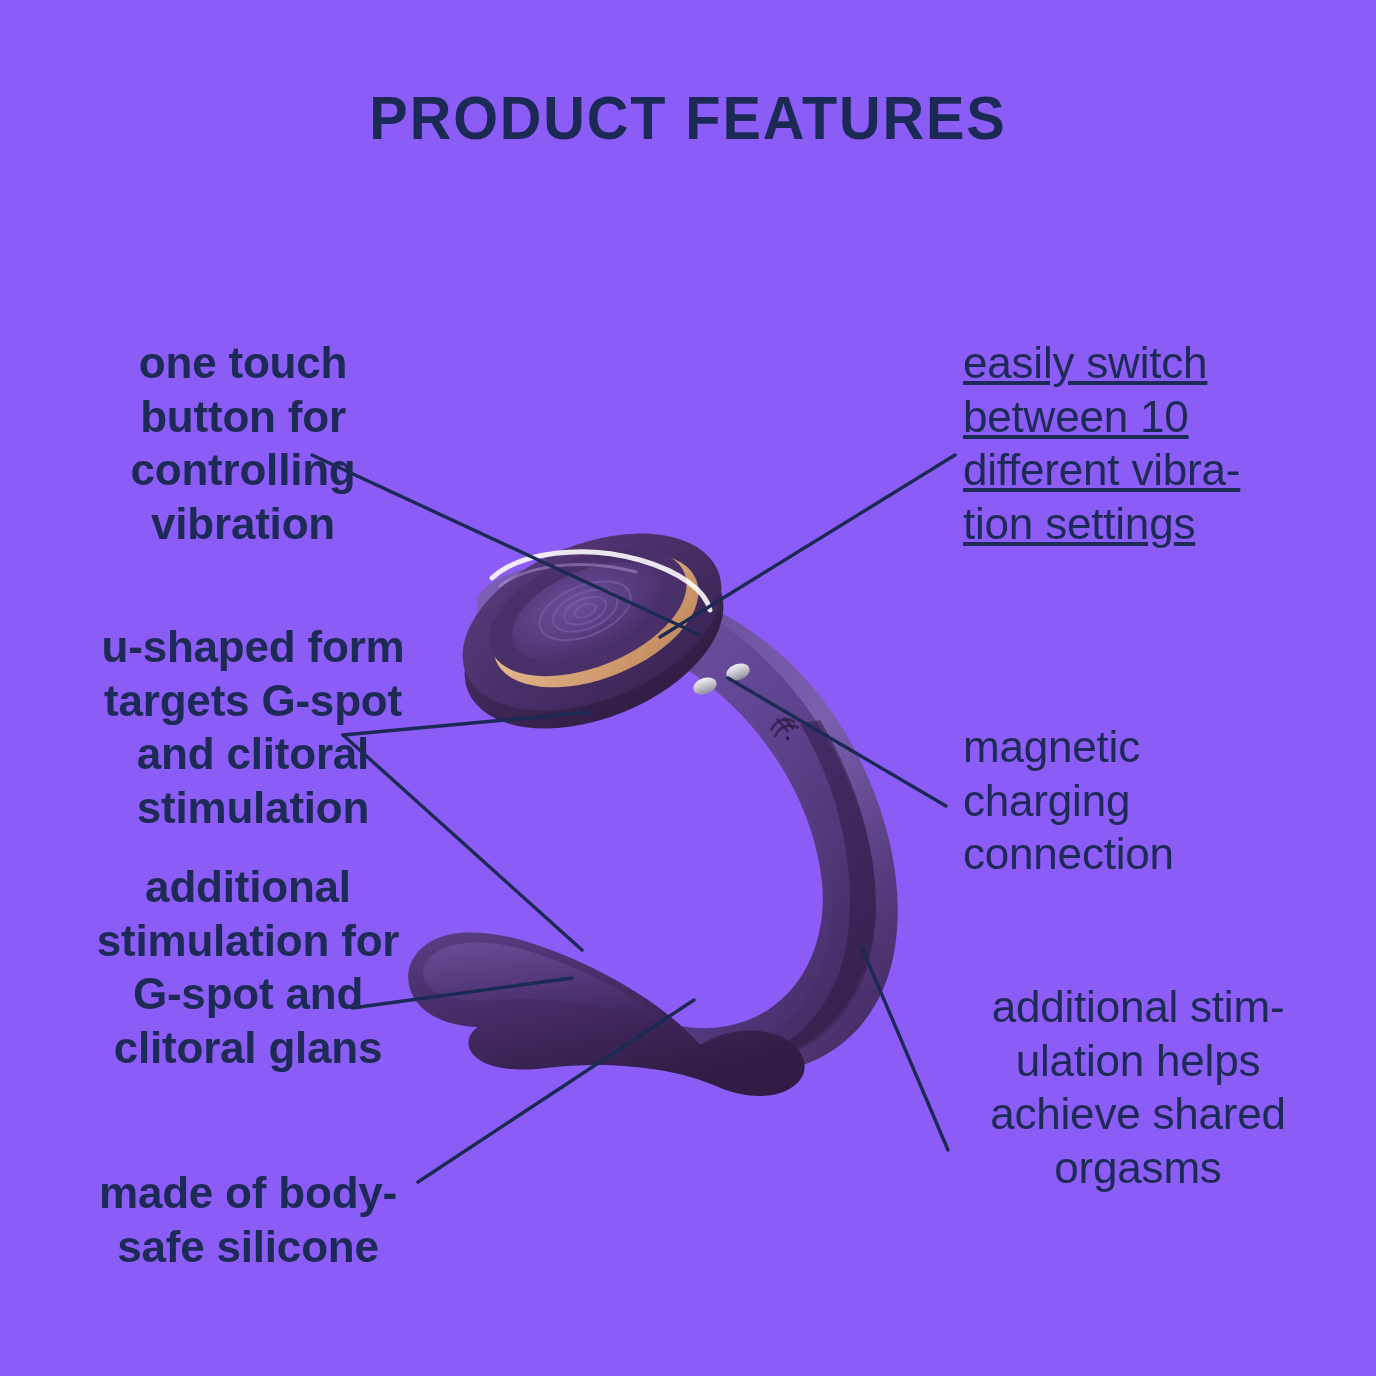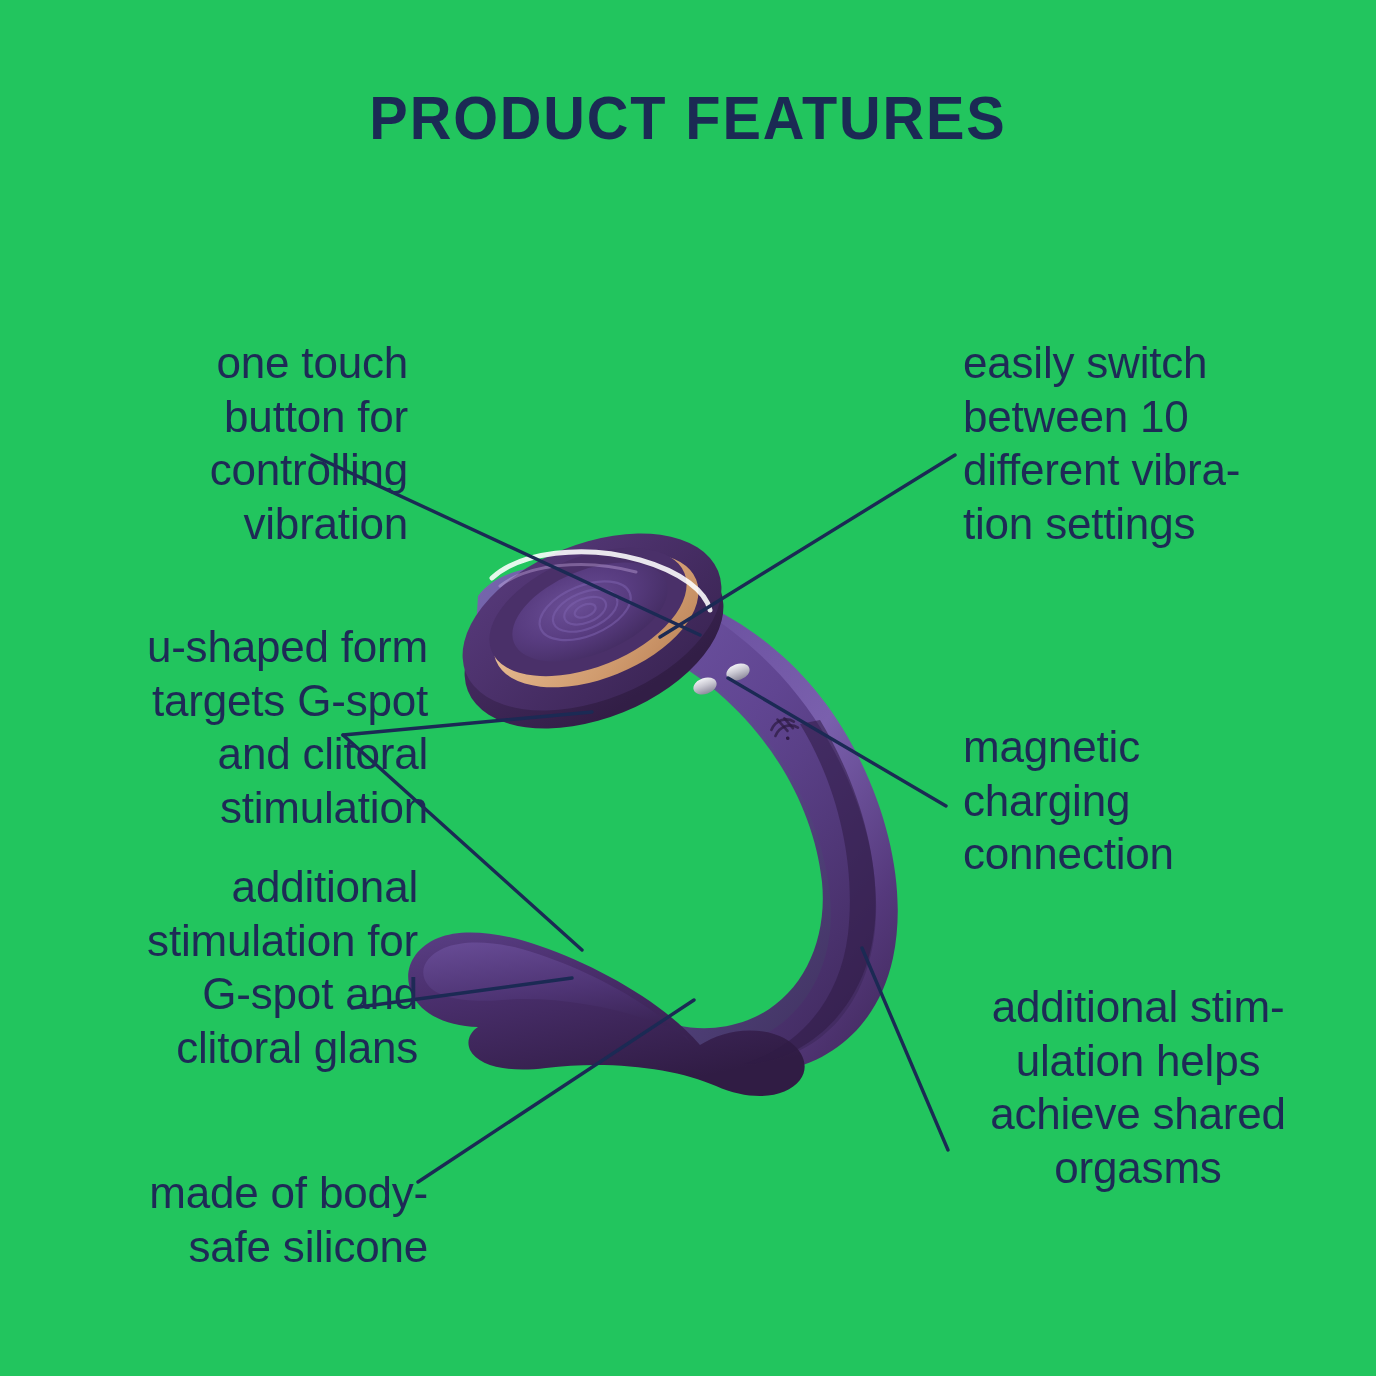--- a/index.html
+++ b/index.html
@@ -10,21 +10,21 @@
   body {
     width: 1376px;
     height: 1376px;
     font-family: "Liberation Sans", sans-serif;
     -webkit-font-smoothing: antialiased;
   }
   #page {
     position: relative;
     width: 1376px;
     height: 1376px;
-    background: #22c55e;
+    background: #8b5cf6;
     overflow: hidden;
   }
   
   #page-title {
     position: absolute;
     left: 0;
     top: 82px;
     width: 1376px;
     text-align: center;
     font-family: "Liberation Sans Narrow", "Liberation Sans", sans-serif;
@@ -37,29 +37,29 @@
   
   .callout {
     position: absolute;
     color: #1e2a56;
     font-size: 44px;
     line-height: 1.22;
     font-weight: 500;
     letter-spacing: -0.2px;
     white-space: pre-line;
   }
-  .callout.left  { text-align: right; }
+  .callout.left  { text-align: center; font-weight: bold; }
   .callout.right { text-align: left; }
 
   #callout-one-touch        { left: 78px;  top: 336px;  width: 330px; }
   #callout-u-shaped         { left: 78px;  top: 608px;  width: 350px; margin-top: 12px; }
   #callout-additional-stim  { left: 78px;  top: 860px;  width: 340px; }
   #callout-body-safe        { left: 68px;  top: 1166px; width: 360px; }
 
-  #callout-vibration-settings { left: 963px; top: 336px; width: 340px; }
+  #callout-vibration-settings { left: 963px; top: 336px; width: 340px; text-decoration: underline; }
   #callout-magnetic-charging  { left: 963px; top: 720px; width: 330px; }
   #callout-shared-orgasms     { left: 963px; top: 980px; width: 350px; text-align: center; }
 
   
   #stage {
     position: absolute;
     left: 0;
     top: 0;
     width: 1376px;
     height: 1376px;

